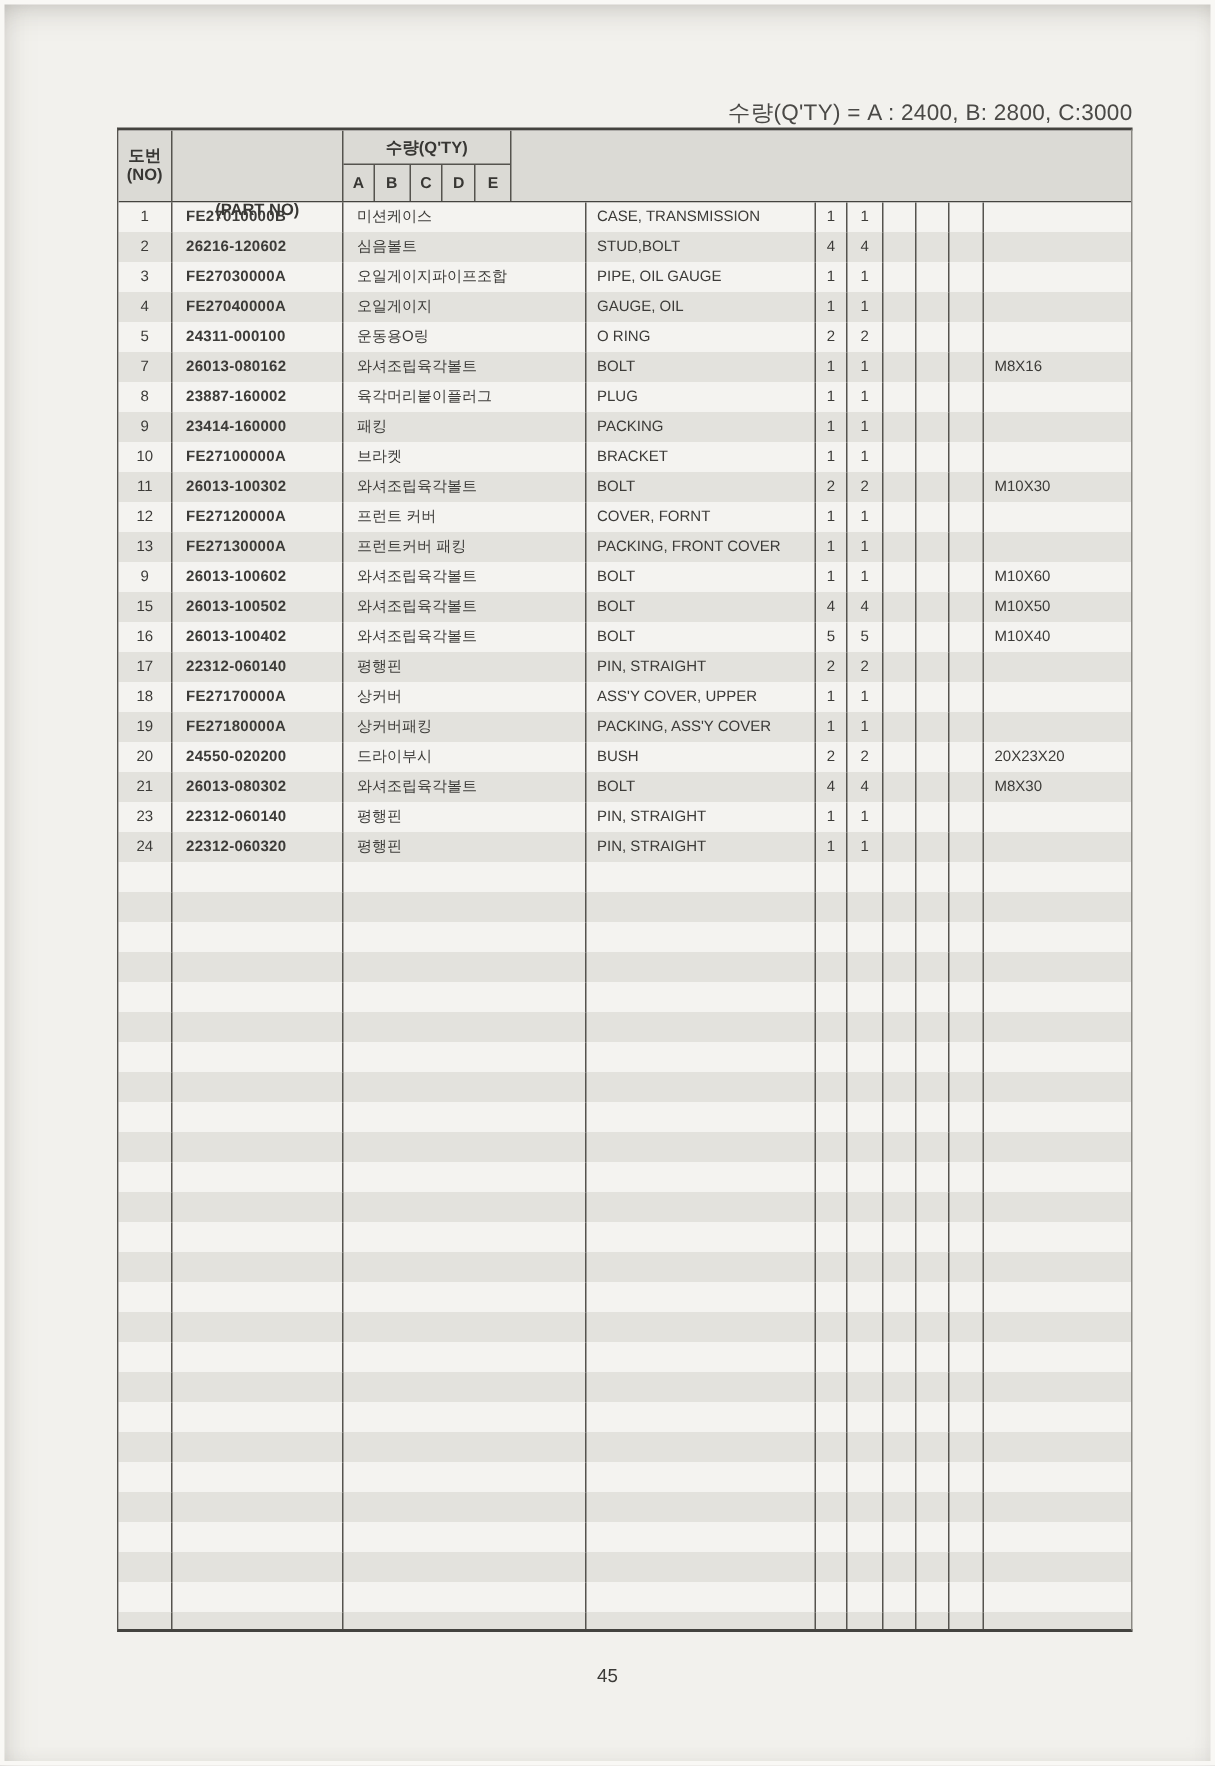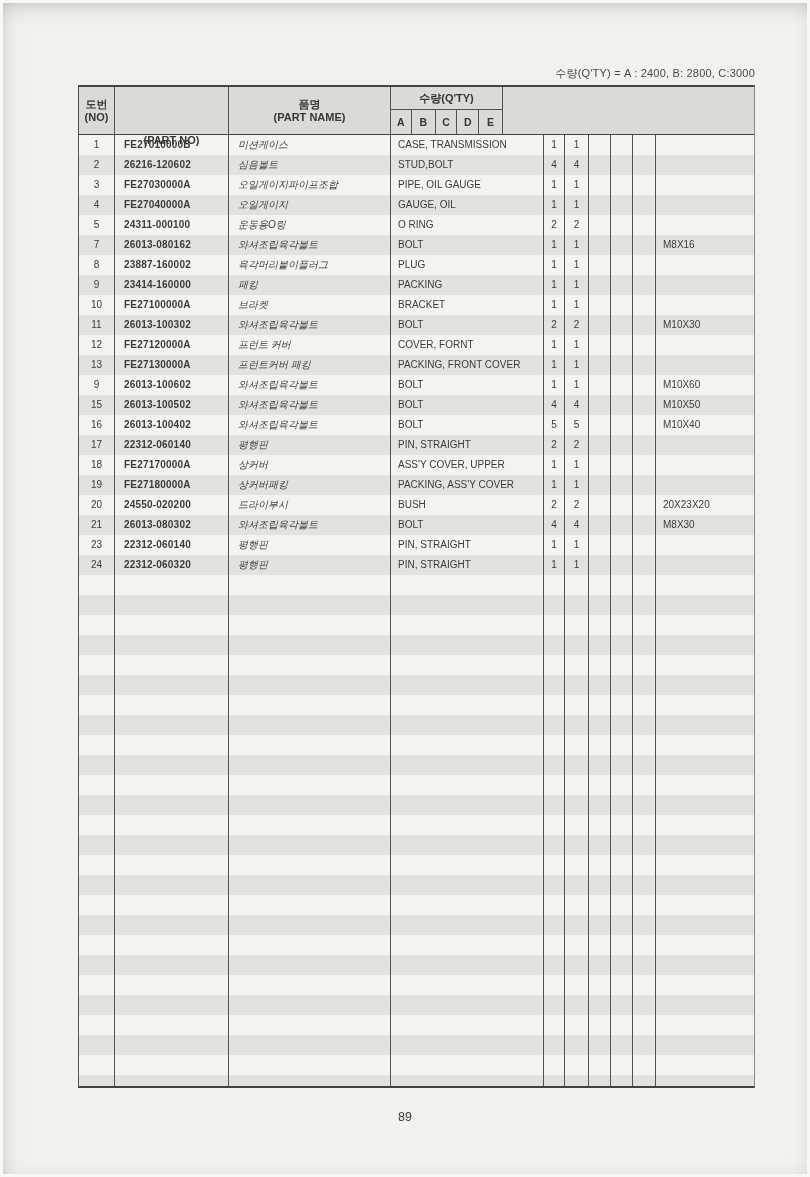--- a/index.html
+++ b/index.html
@@ -15,21 +15,21 @@
   
   .scan-vignette {
     position:absolute; inset:0; pointer-events:none;
     box-shadow: inset 0 0 0 3px #f9f8f5, inset 0 14px 26px -18px rgba(120,118,110,.8),
                 inset 14px 0 26px -20px rgba(120,118,110,.55),
                 inset -10px -10px 24px -20px rgba(120,118,110,.4);
   }
 
   .qty-note {
     position:absolute; top:66px; right:55px;
-    font-size:11px; color:#4a4946; letter-spacing:.2px;
+    font-size:15px; color:#4a4946; letter-spacing:.2px;
   }
 
   .parts-table {
     position:absolute; left:78px; top:85px;
     width:677px; height:1003px;
     border-top:2px solid #44433f;
     border-bottom:2px solid #44433f;
     border-left:1px solid #55534e;
     border-right:1px solid #8a8882;
     overflow:hidden;
@@ -68,21 +68,21 @@
     height:955px;
     background:repeating-linear-gradient(
       to bottom,
       var(--row-light,#f4f3f0) 0 20px,
       var(--row-shade,#e3e2dd) 20px 40px);
   }
   .tr { display:flex; height:20px; font-size:10px; line-height:20px; }
   .td { height:20px; border-right:1px solid #55534e; white-space:nowrap; overflow:hidden; }
   .td-no{width:36px; text-align:center;}
   .td-pn{width:114px; padding-left:9px; letter-spacing:.2px;font-weight:bold;}
-  .td-kr{width:162px; padding-left:9px;font-style:italic;}
+  .td-kr{width:162px; padding-left:9px;}
   .td-en{width:153px; padding-left:7px;}
   .td-q{width:21px; text-align:center;}
   .td-qb{width:24px; text-align:center;}
   .td-qc{width:22px; text-align:center;}
   .td-qd{width:22px; text-align:center;}
   .td-qe{width:23px; text-align:center;}
   .td-rm{width:98px; padding-left:7px; border-right:none;}
 
   .page-number {
     position:absolute; top:1110px; left:0; width:810px;
@@ -99,24 +99,20 @@
 <div class="parts-table">
   <div class="thead">
     <div class="th th-no">
       <span>도번</span>
       <span>(NO)</span>
     </div>
     <div class="th th-pn">
       <span>품번</span>
       <span>(PART NO)</span>
     </div>
-    <div class="th th-kr">
-      <span>품명</span>
-      <span>(PART NAME)</span>
-    </div>
     <div class="th-qty">
       <div class="th-qty-top">수량(Q'TY)</div>
       <div class="th-qty-cols">
         <span>A</span>
         <span>B</span>
         <span>C</span>
         <span>D</span>
         <span>E</span>
       </div>
     </div>
@@ -694,13 +690,13 @@
         <div class="td td-q"></div>
         <div class="td td-qb"></div>
         <div class="td td-qc"></div>
         <div class="td td-qd"></div>
         <div class="td td-qe"></div>
         <div class="td td-rm"></div>
       </div>
     </div>
 </div>
 
-<div class="page-number">89</div>
+<div class="page-number">45</div>
 
 </body></html>

